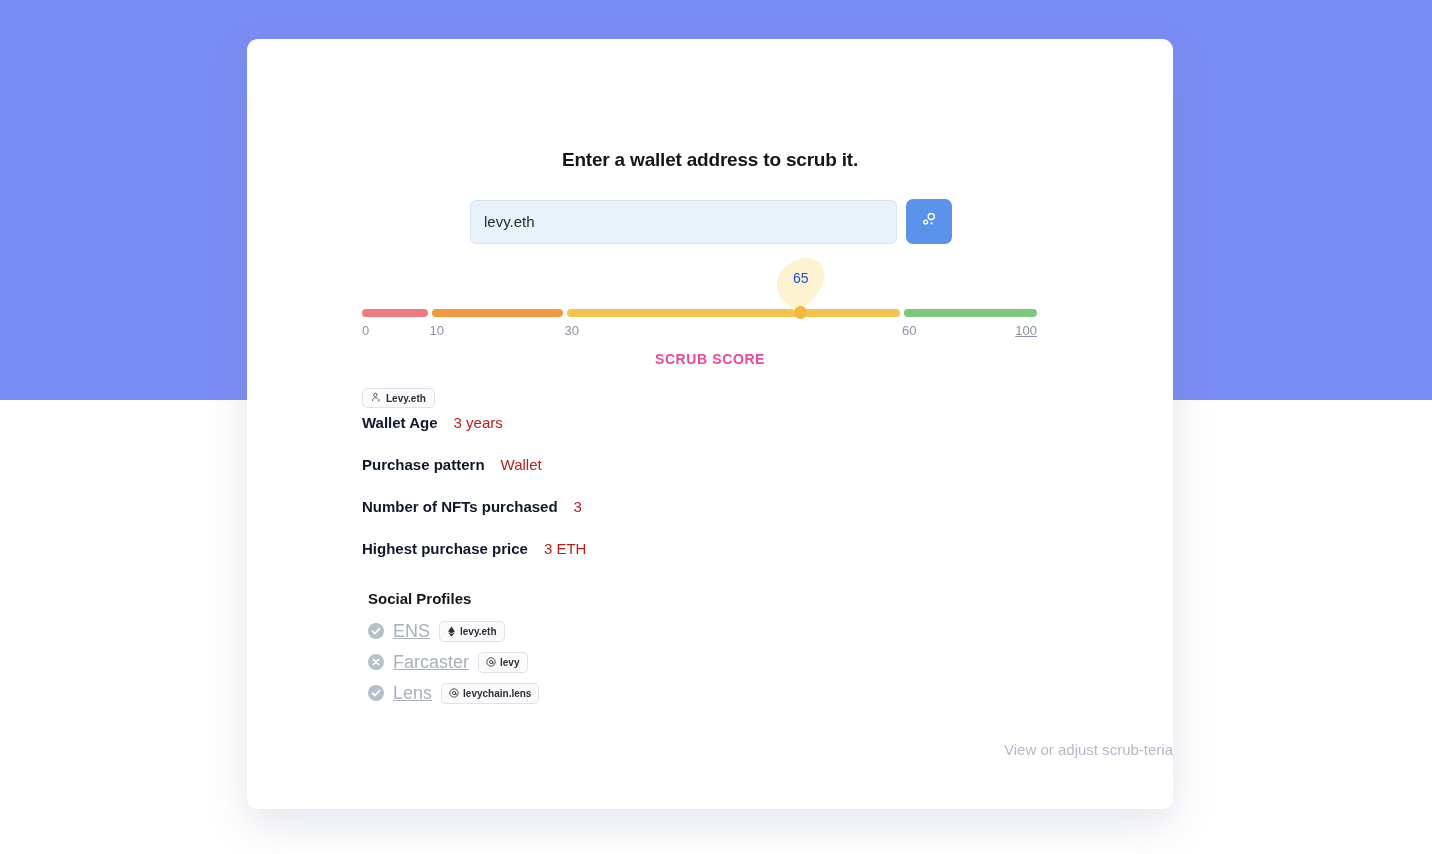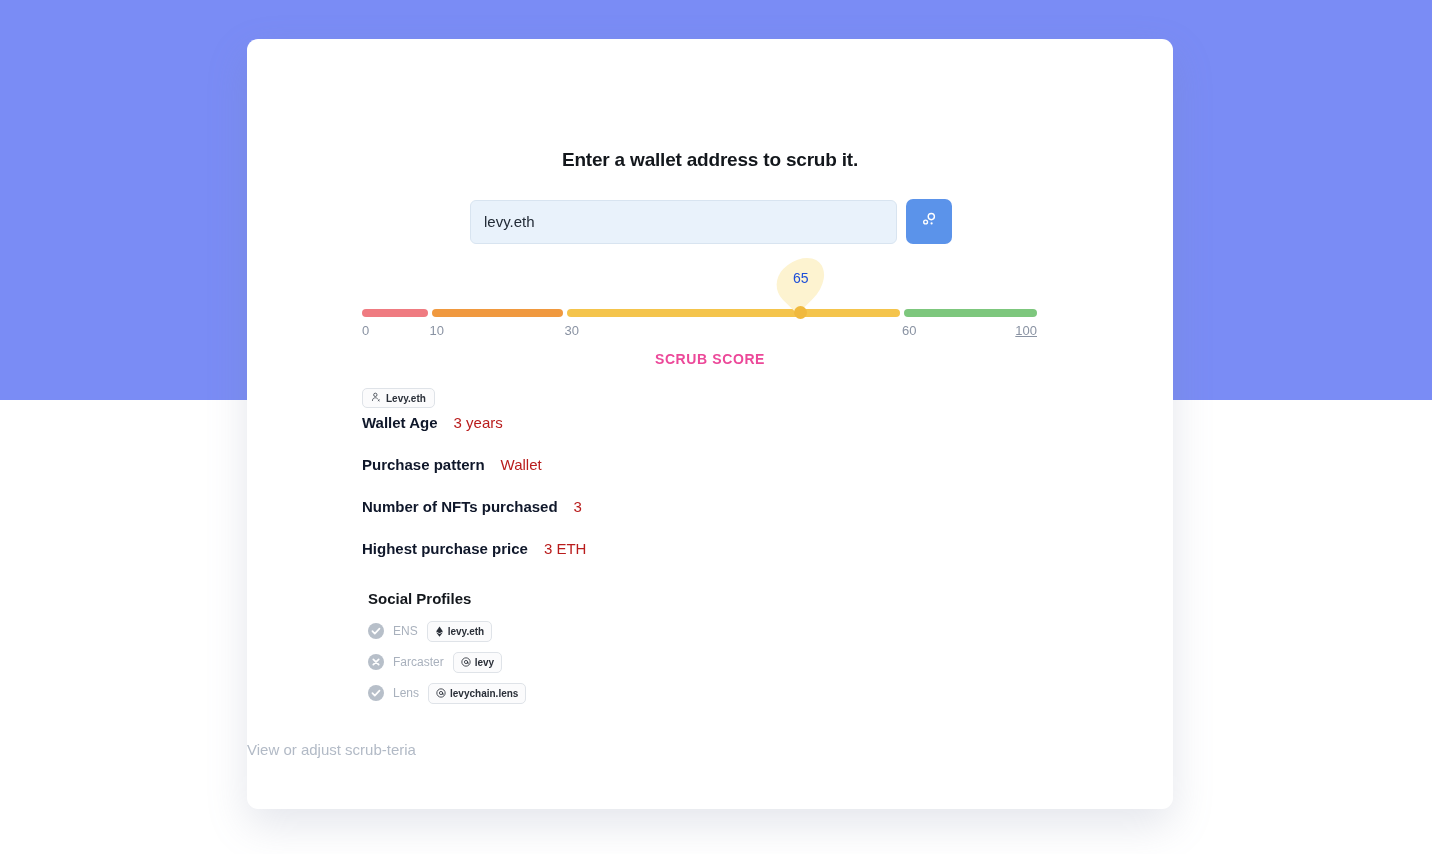--- a/index.html
+++ b/index.html
@@ -222,23 +222,24 @@
     width: 16px;
     height: 16px;
     flex: 0 0 16px;
     border-radius: 50%;
     background: #b7bfc9;
     display: flex;
     align-items: center;
     justify-content: center;
   }
   .social-name {
-    font-size: 12px;
+    font-size: 18px;
     color: #a9b1bd;
     min-width: 0;
+    text-decoration: underline;
   }
   .social-chip {
     display: inline-flex;
     align-items: center;
     gap: 4px;
     height: 21px;
     padding: 0 7px;
     border: 1px solid #dfe3e8;
     border-radius: 5px;
     background: #fbfbfc;
@@ -246,21 +247,21 @@
     font-weight: bold;
     color: #2a2f38;
     white-space: nowrap;
   }
 
   #footer-link {
     position: absolute;
     left: 0;
     top: 702px;
     width: 926px;
-    text-align: left;
+    text-align: right;
     font-size: 15px;
     color: #b2bac6;
     text-decoration: none;
     cursor: pointer;
   }
 </style>
 </head>
 <body>
 
 <div id="banner"></div>

